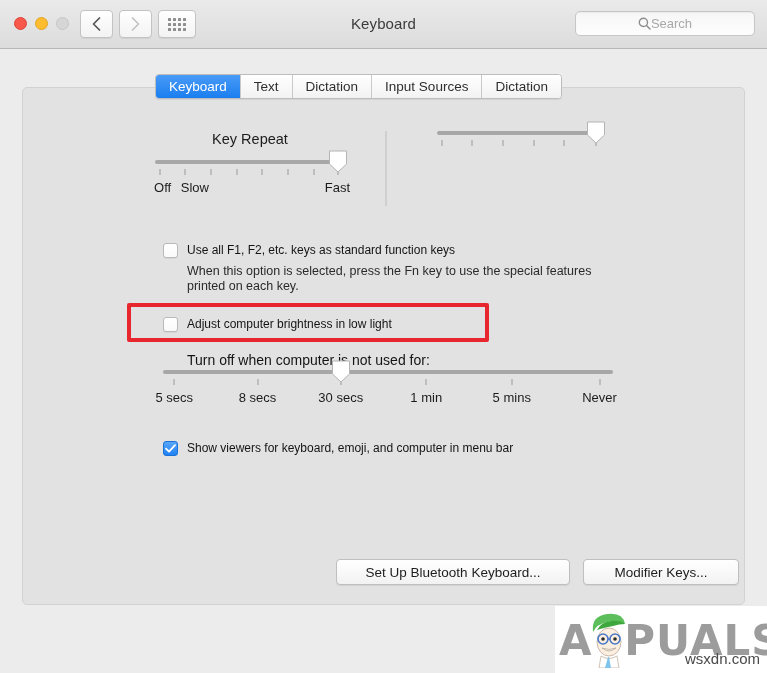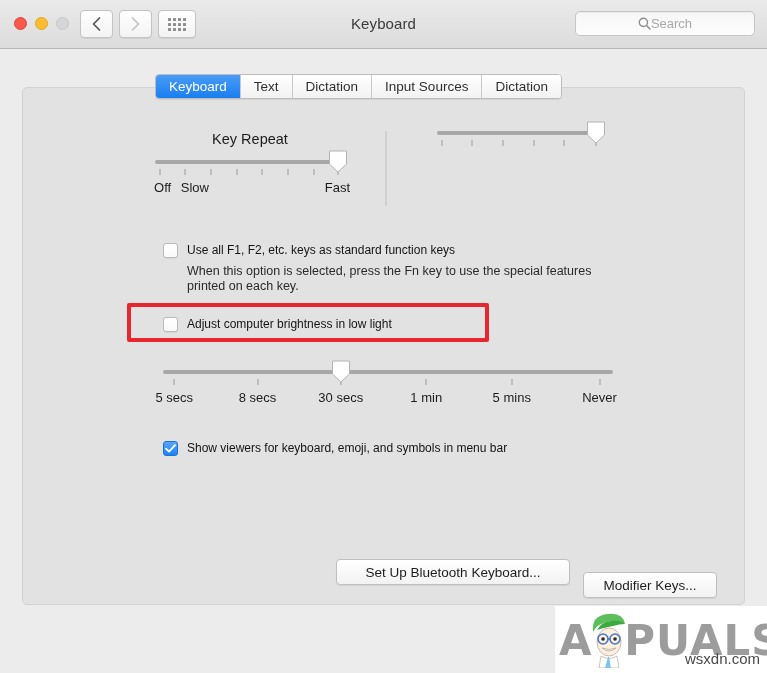--- a/index.html
+++ b/index.html
@@ -429,20 +429,21 @@
     <span class="cblabel">Use all F1, F2, etc. keys as standard function keys</span>
   </div>
   <div class="subtext" style="left:187px; top:264px;">When this option is selected, press the Fn key to use the special features printed on each key.</div>
 
   <div class="checkrow" style="left:163px; top:316px;">
     <span class="cbox off"></span>
     <span class="cblabel">Adjust computer brightness in low light</span>
   </div>
   <div class="redbox"></div>
 
+  <div class="sectionlabel" style="left:187px; top:352px;">Turn off when computer is not used for:</div>
 
   <div class="slider-block" style="left:163px; top:370px; width:450px;">
     <div class="track-wrap" style="height:44px;">
       <div class="track" style="width:100%;"></div>
       <div class="ticks">
         <i style="left:2.5%"></i>
           <i style="left:21%"></i>
           <i style="left:39.5%"></i>
         <i style="left:58.5%"></i>
           <i style="left:77.5%"></i>
@@ -463,27 +464,27 @@
       </div>
     </div>
   </div>
 
   <div class="checkrow" style="left:163px; top:440px;">
     <span class="cbox on">
       <svg width="11" height="9" viewBox="0 0 11 9">
         <polyline points="1,4.6 4,7.6 10,1.2" fill="none" stroke="#ffffff" stroke-width="1.8" stroke-linecap="round" stroke-linejoin="round"></polyline>
       </svg>
     </span>
-    <span class="cblabel">Show viewers for keyboard, emoji, and symbols in menu bar</span>
+    <span class="cblabel">Show viewers for keyboard, emoji, and computer in menu bar</span>
   </div>
 
   <div class="pushbtn" style="left:336px; top:559px; width:234px;">
     <span>Set Up Bluetooth Keyboard...</span>
   </div>
-  <div class="pushbtn" style="left:583px; top:559px; width:134px;margin-top:13px;">
+  <div class="pushbtn" style="left:583px; top:559px; width:156px;">
     <span>Modifier Keys...</span>
   </div>
 
   <div class="watermark">
     <div class="wm-text"><span>A</span><span style="visibility:hidden">P</span><span>PUALS</span></div>
     <svg class="wm-face" width="50" height="58" viewBox="0 0 50 58">
       <path d="M10 22 q-2 -16 14 -18 q16 -2 18 10 q-8 -4 -18 -2 q-10 2 -14 10 Z" fill="#5cbf5c"></path>
       <path d="M14 20 q4 -8 14 -9 q10 -1 14 3 q-6 0 -12 2 q-10 2 -16 4 Z" fill="#3ea83e"></path>
       <ellipse cx="26" cy="32" rx="12" ry="14" fill="#fdefe0" stroke="#c9b9aa" stroke-width="1"></ellipse>
       <circle cx="20" cy="29" r="5" fill="none" stroke="#4a78c8" stroke-width="1.6"></circle>

